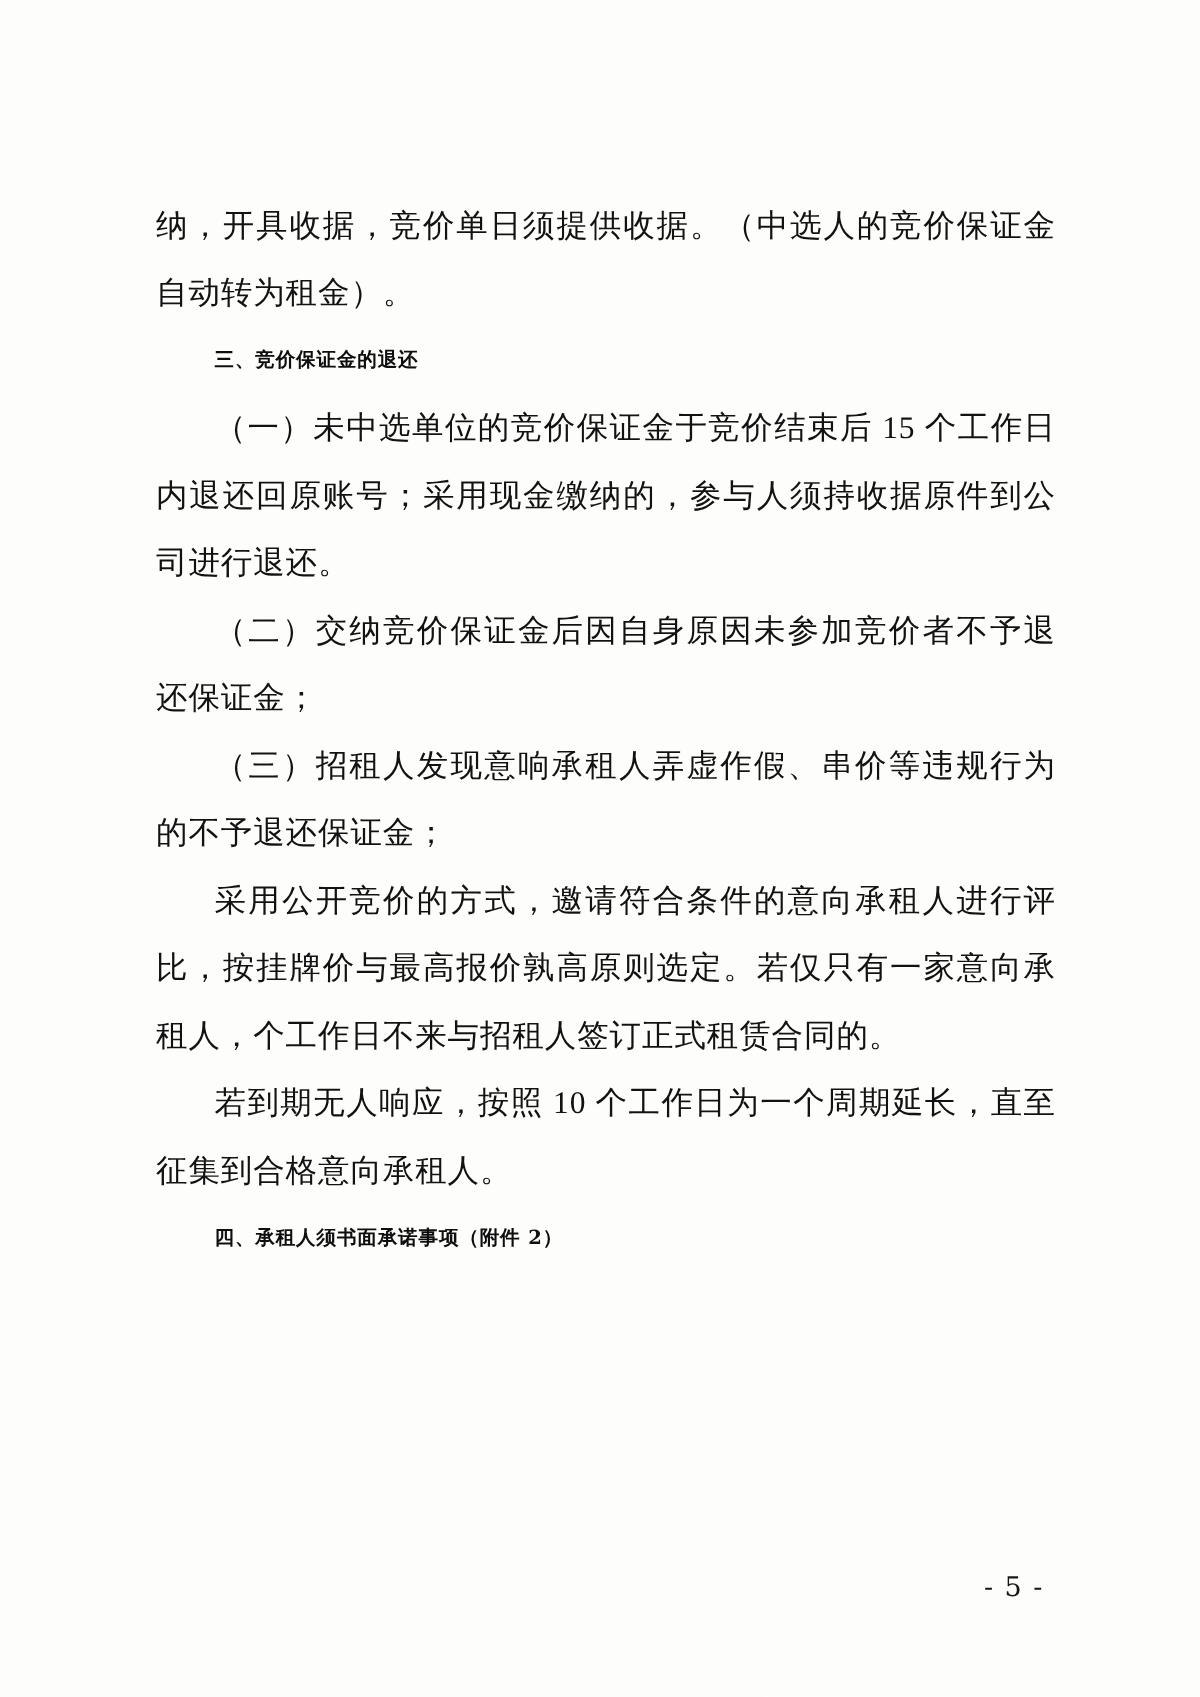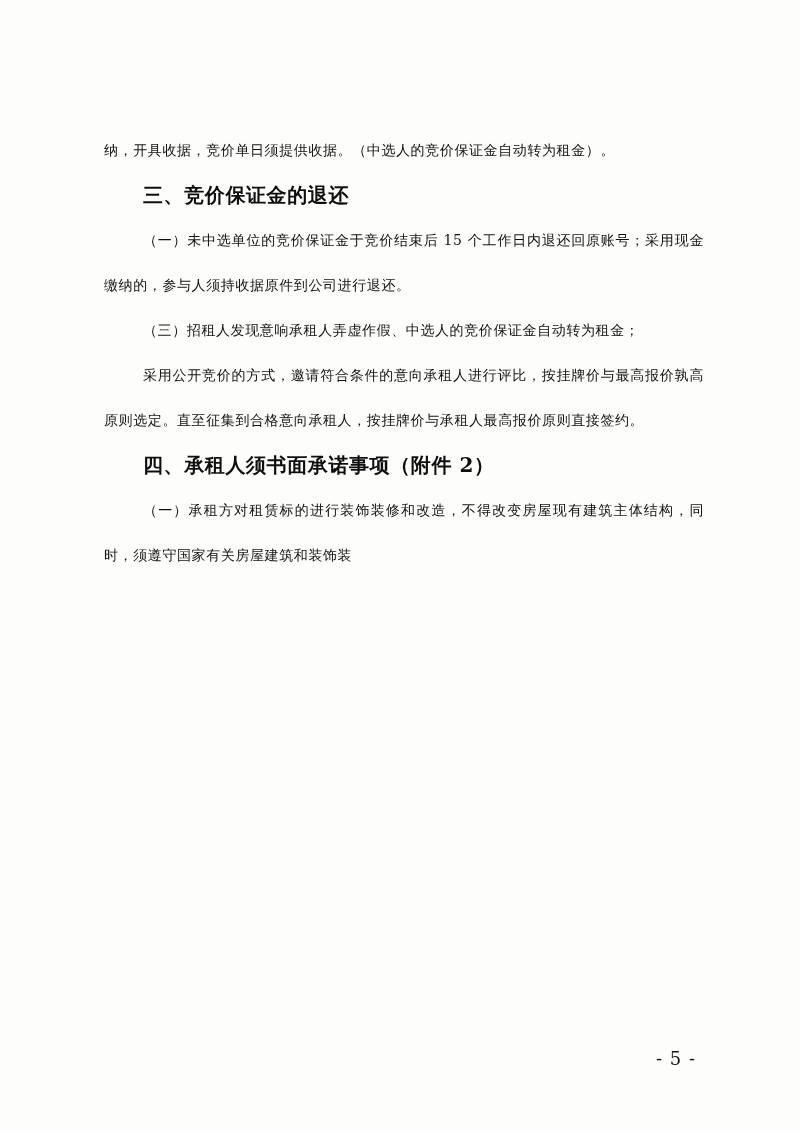--- a/index.html
+++ b/index.html
@@ -23,34 +23,35 @@
     height: 1131px;
     background: #fdfdfb;
   }
   .content {
     position: absolute;
     left: 104px;
     top: 128px;
     width: 600px;
   }
   .para {
-    font-size: 14px;
+    font-size: 21px;
     line-height: 45px;
     letter-spacing: 0.6px;
     text-align: justify;
     text-justify: inter-ideograph;
     margin: 0;
     color: #121212;
     white-space: pre-wrap;
   }
   .para.indent {
     text-indent: 39px;
+    font-family: Liberation Serif, serif;
   }
   .heading {
-    font-size: 20px;
+    font-size: 13px;
     line-height: 45px;
     letter-spacing: 0.6px;
     font-weight: bold;
     margin: 0;
     text-indent: 39px;
     color: #0e0e0e;
   }
   .page-number {
     position: absolute;
     right: 104px;
@@ -67,29 +68,30 @@
 <div class="page">
 
   <div class="content">
 
     <p class="para">纳，开具收据，竞价单日须提供收据。（中选人的竞价保证金自动转为租金）。</p>
 
     <h2 class="heading">三、竞价保证金的退还</h2>
 
     <p class="para indent">（一）未中选单位的竞价保证金于竞价结束后 15 个工作日内退还回原账号；采用现金缴纳的，参与人须持收据原件到公司进行退还。</p>
 
+    <p class="para indent">（二）交纳竞价保证金后因自身原因未参加竞价者不予退还保证金；</p>
 
-    <p class="para indent">（三）招租人发现意响承租人弄虚作假、中选人的竞价保证金自动转为租金；</p>
+    <p class="para indent">（三）招租人发现意响承租人弄虚作假、串价等违规行为的不予退还保证金；</p>
 
 
 
-    <p class="para indent">采用公开竞价的方式，邀请符合条件的意向承租人进行评比，按挂牌价与最高报价孰高原则选定。直至征集到合格意向承租人，按挂牌价与承租人最高报价原则直接签约。</p>
+    <p class="para indent">采用公开竞价的方式，邀请符合条件的意向承租人进行评比，按挂牌价与最高报价孰高原则选定。若仅只有一家意向承租人，个工作日不来与招租人签订正式租赁合同的。</p>
 
+    <p class="para indent">若到期无人响应，按照 10 个工作日为一个周期延长，直至征集到合格意向承租人。</p>
 
     <h2 class="heading">四、承租人须书面承诺事项（附件 2）</h2>
 
-    <p class="para indent">（一）承租方对租赁标的进行装饰装修和改造，不得改变房屋现有建筑主体结构，同时，须遵守国家有关房屋建筑和装饰装</p>
 
   </div>
 
   <div class="page-number">- 5 -</div>
 
 </div>
 
 </body></html>

